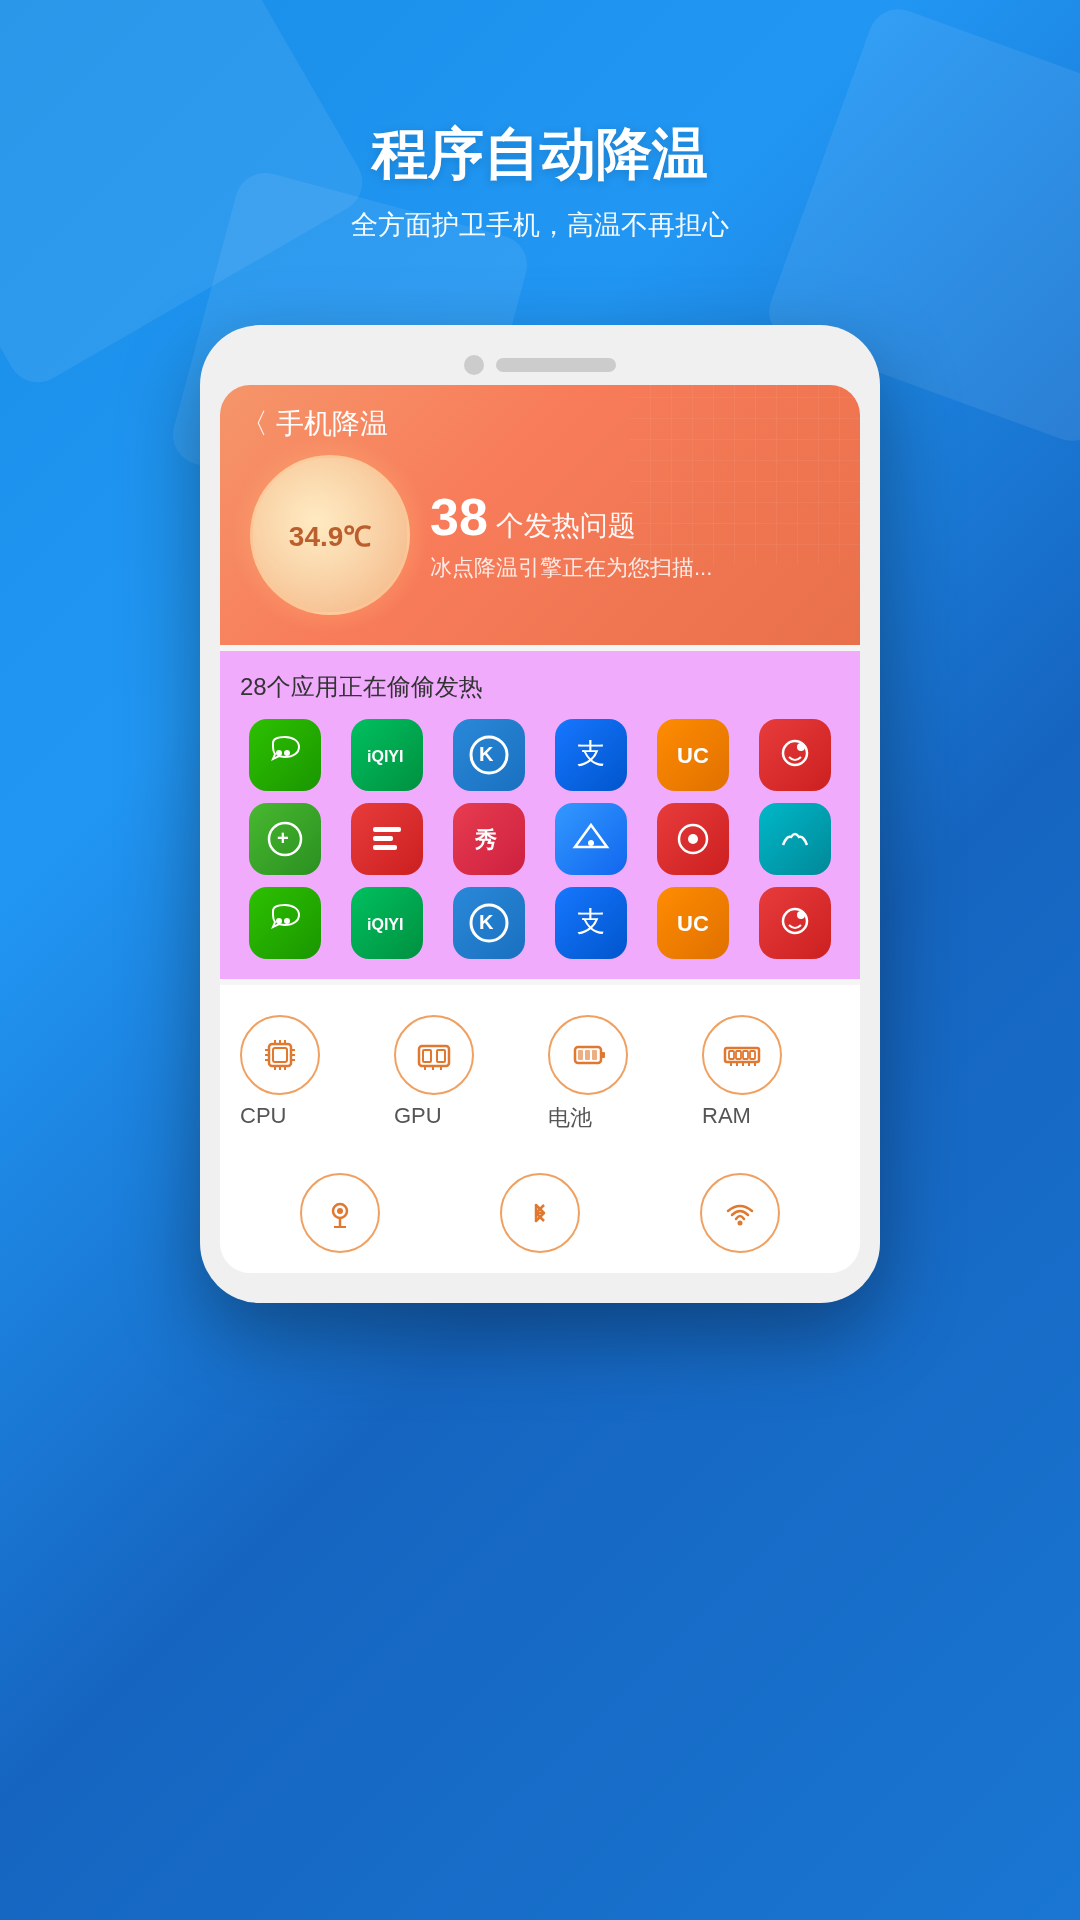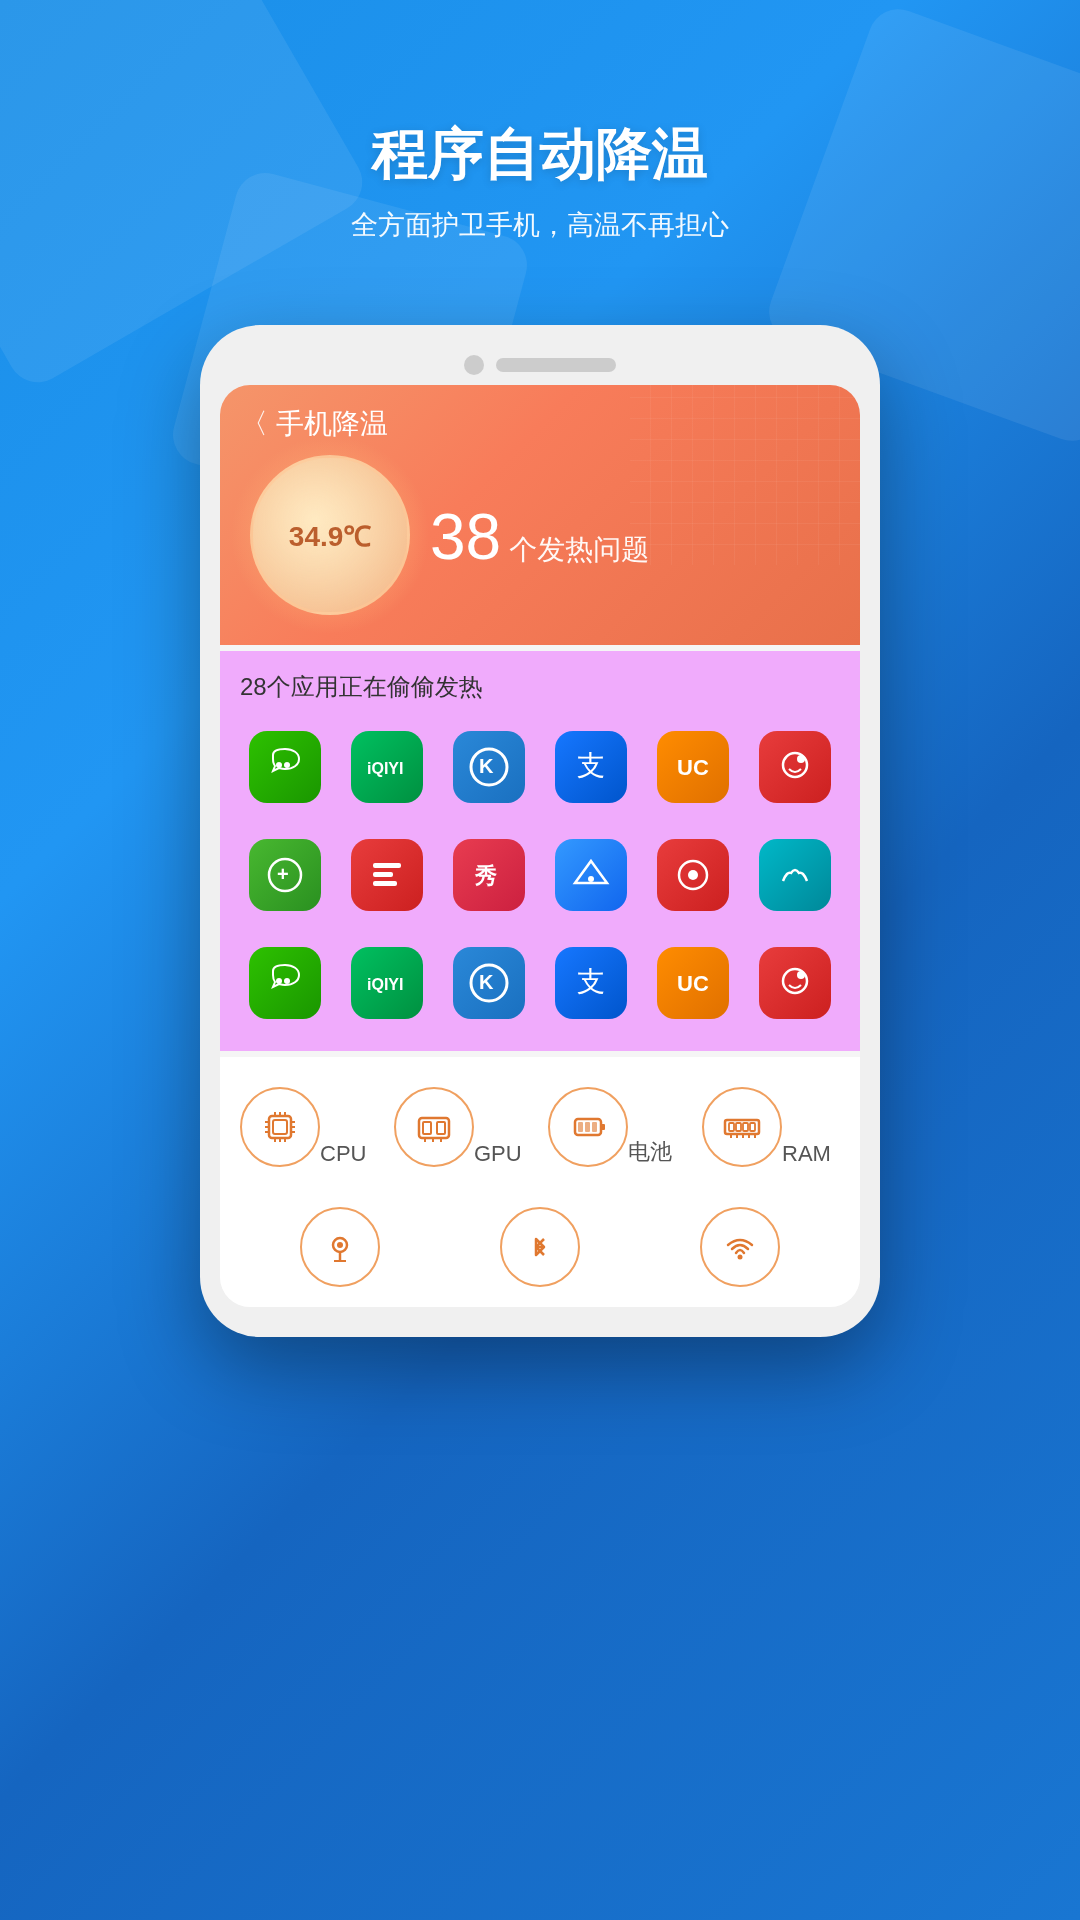--- a/index.html
+++ b/index.html
@@ -146,22 +146,22 @@
     .heat-info {
       flex: 1;
       margin-top: 45px;
     }
     .heat-count-row {
       display: flex;
       align-items: baseline;
       gap: 8px;
     }
     .heat-number {
-      font-size: 64px;
-      font-weight: 400;
+      font-size: 52px;
+      font-weight: 700;
       color: #fff;
       line-height: 1;
     }
     .heat-label {
       font-size: 28px;
       color: rgba(255,255,255,0.95);
       font-weight: 400;
     }
     .heat-desc {
       color: rgba(255,255,255,0.85);
@@ -204,21 +204,21 @@
     .app-icon {
       width: 72px;
       height: 72px;
       border-radius: 18px;
       display: flex;
       align-items: center;
       justify-content: center;
       font-size: 11px;
       color: #fff;
       font-weight: 600;
-      margin: 12px auto;
+      margin: 0 auto;
     }
     .app-icon.wechat { background: linear-gradient(135deg, #2dc100, #1a9600); }
     .app-icon.iqiyi { background: linear-gradient(135deg, #00c060, #009040); }
     .app-icon.kugou { background: linear-gradient(135deg, #2a88d8, #1a70c0); }
     .app-icon.alipay { background: linear-gradient(135deg, #1677ff, #0055cc); }
     .app-icon.uc { background: linear-gradient(135deg, #ff8c00, #e07000); text-align: right; }
     .app-icon.weibo { background: linear-gradient(135deg, #e83c3c, #cc2020); }
     .app-icon.game { background: linear-gradient(135deg, #48b830, #2a9020); }
     .app-icon.toutiao { background: linear-gradient(135deg, #e83c3c, #cc2020); }
     .app-icon.xiuxiu { background: linear-gradient(135deg, #e83c50, #cc2040); }
@@ -232,22 +232,23 @@
       padding: 20px;
     }
     .hardware-grid {
       display: grid;
       grid-template-columns: repeat(4, 1fr);
       gap: 16px;
       margin-top: 10px;
     }
     .hardware-item {
       display: flex;
-      flex-direction: row;
-      align-items: flex-end;
+      flex-direction: column;
+      align-items: flex-start;
+      gap: 8px;
     }
     .hw-icon-circle {
       width: 80px;
       height: 80px;
       border-radius: 50%;
       border: 2px solid #f0a060;
       display: flex;
       align-items: center;
       justify-content: center;
       color: #e07830;
@@ -314,20 +315,21 @@
           <div class="heat-circle-glow"></div>
           <div class="heat-circle">
             <span class="heat-temp">34.9℃</span>
           </div>
         </div>
         <div class="heat-info">
           <div class="heat-count-row">
             <span class="heat-number">38</span>
             <span class="heat-label">个发热问题</span>
           </div>
+          <div class="heat-desc">冰点降温引擎正在为您扫描...</div>
         </div>
       </div>
 
       <div class="section">
         <div class="section-title">28个应用正在偷偷发热</div>
         <div class="app-grid">
 
           <div class="app-icon wechat">
             <svg width="40" height="40" viewBox="0 0 40 40">
                 <circle cx="14" cy="18" r="3" fill="white"></circle>

